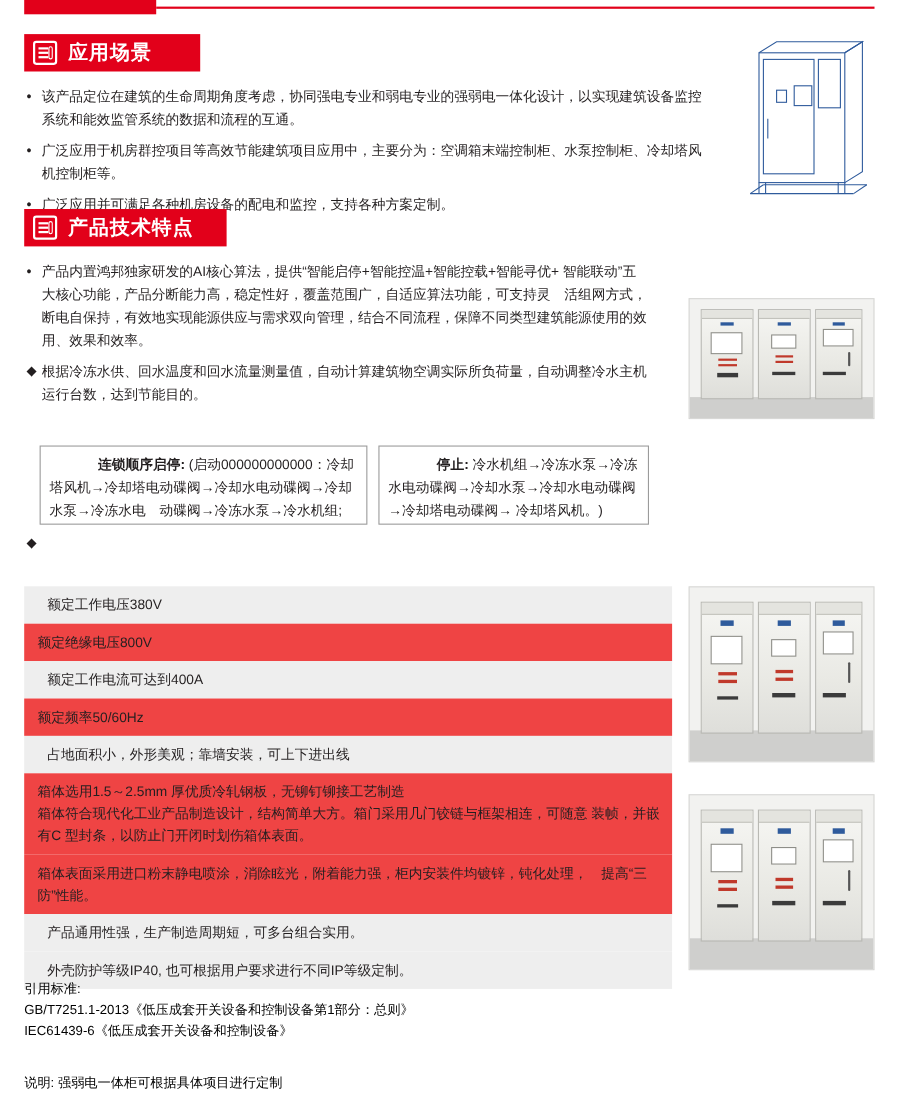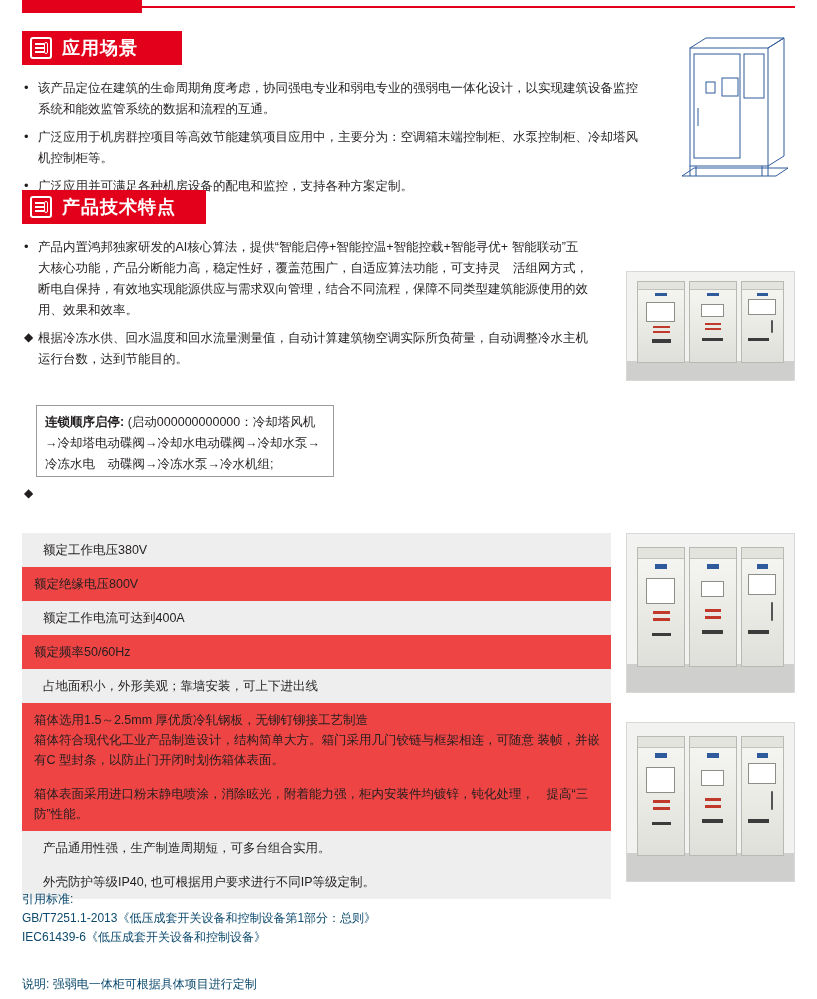--- a/index.html
+++ b/index.html
@@ -101,21 +101,21 @@
   .bullet.diamond .mark { top: -1px; font-size: 12px; }
   
   .hl-box {
     position: absolute;
     border: 1px solid #9b9b9b;
     padding: 6px 8px 6px 8px;
     font-size: 12.5px;
     line-height: 21px;
     box-sizing: border-box;
   }
-  .hl-label { font-weight: bold; }
+  .hl-label { font-weight: bold; margin-left: 44px; }
   
   .params {
     position: absolute;
     left: 22px; top: 533px;
     width: 589px;
   }
   .params-head {
     background: #e2001a;
     color: #ffffff;
     font-size: 15px;
@@ -130,21 +130,21 @@
     box-sizing: border-box;
   }
   .prow.alt { background: #eeeeee; padding-left: 21px; }
   .prow.white { background: #ef4444; }
   
   .notes {
     position: absolute;
     left: 22px;
     font-size: 12px;
     line-height: 19px;
-    color: #0c4a6e;
+    color: #000000;
   }
   
   .line-draw {
     position: absolute;
     left: 676px; top: 30px;
     width: 119px; height: 170px;
   }
   .cab-photo {
     position: absolute;
     background: #f2f2f0;
@@ -267,20 +267,24 @@
     <div class="bullet diamond">
       <span class="mark">◆</span>
       <span>根据冷冻水供、回水温度和回水流量测量值，自动计算建筑物空调实际所负荷量，自动调整冷水主机运行台数，达到节能目的。</span>
     </div>
   </div>
 
   <div class="hl-box" style="left:36px; top:405px; width:298px; height:72px;">
     <span class="hl-label">连锁顺序启停:</span>
     <span>(启动000000000000：冷却塔风机→冷却塔电动碟阀→冷却水电动碟阀→冷却水泵→冷冻水电　动碟阀→冷冻水泵→冷水机组;</span>
   </div>
+  <div class="hl-box" style="left:344px; top:405px; width:246px; height:72px;">
+    <span class="hl-label">停止:</span>
+    <span>冷水机组→冷冻水泵→冷冻水电动碟阀→冷却水泵→冷却水电动碟阀→冷却塔电动碟阀→ 冷却塔风机。)</span>
+  </div>
 
   <div class="bullet-list" style="left:22px; top:484px; width:566px;">
     <div class="bullet diamond">
       <span class="mark">◆</span>
     </div>
   </div>
 
   <div class="cab-photo" style="left:626px; top:271px; width:169px; height:110px;">
     <div class="floor"></div>
     <div class="cab-unit" style="left:6%; width:29%;">

